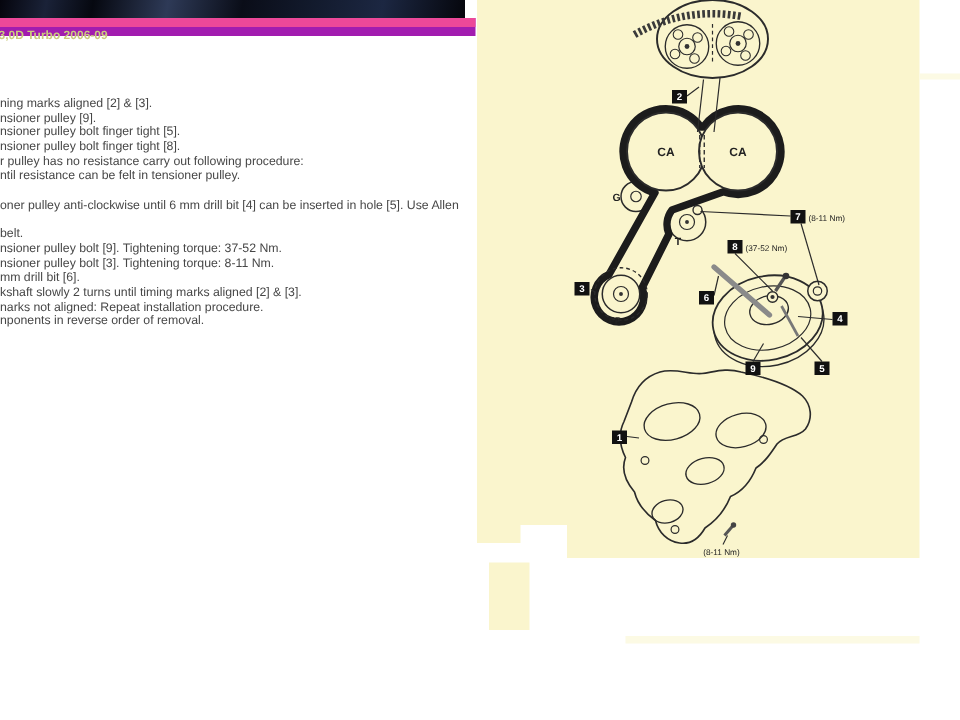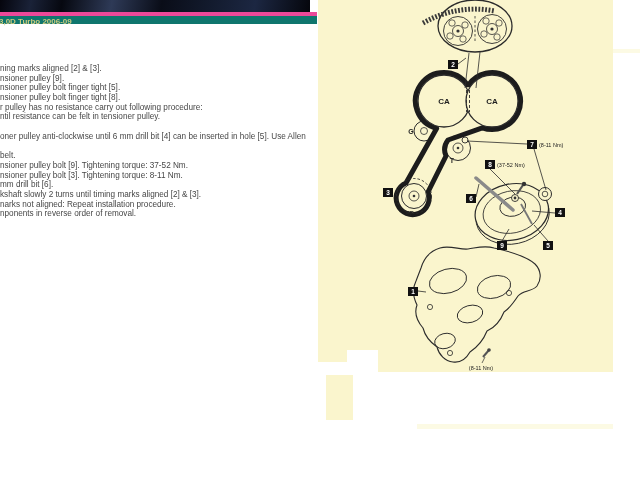--- a/index.html
+++ b/index.html
@@ -1,21 +1,21 @@
 <!DOCTYPE html>
 <html><head>
 <meta charset="utf-8">
 <style>
   html,body{margin:0;padding:0;background:#fff;}
   #screen{position:relative;width:640px;height:480px;background:#ffffff;overflow:hidden;
           font-family:"Liberation Sans","DejaVu Sans",sans-serif;}
   .titlebar-dark{position:absolute;left:0;top:0;width:310px;height:12px;
     background:linear-gradient(100deg,#05050d 0%,#1a2238 10%,#060810 20%,#2e3a57 36%,#0a0d18 52%,#131b2e 68%,#1c2742 82%,#05060c 100%);}
-  .header-blue{position:absolute;left:0;top:12px;width:317px;height:12px;background:#0f766e;
-    border-top:4px solid #ec4899;box-sizing:border-box;}
+  .header-blue{position:absolute;left:0;top:12px;width:317px;height:12px;background:#a21caf;
+    border-top:6px solid #ec4899;box-sizing:border-box;}
   .header-blue span{display:block;padding:1px 0 0 1px;font-size:8px;font-weight:bold;
     color:#cbcb7e;white-space:nowrap;text-indent:-2px;}
   .procedure{position:absolute;left:0;top:64px;width:320px;font-size:8.2px;line-height:9.7px;
     color:#474747;}
   .pl{white-space:nowrap;overflow:hidden;height:9.7px;}
   .cream{position:absolute;background:#faf5cd;}
   .cream-faint{position:absolute;background:#fcfae4;}
   .diagram-svg{position:absolute;left:318px;top:0;width:300px;height:430px;}
   svg text{font-family:"Liberation Sans","DejaVu Sans",sans-serif;}
   .callout-txt{fill:#ffffff;font-size:6.5px;font-weight:bold;}

